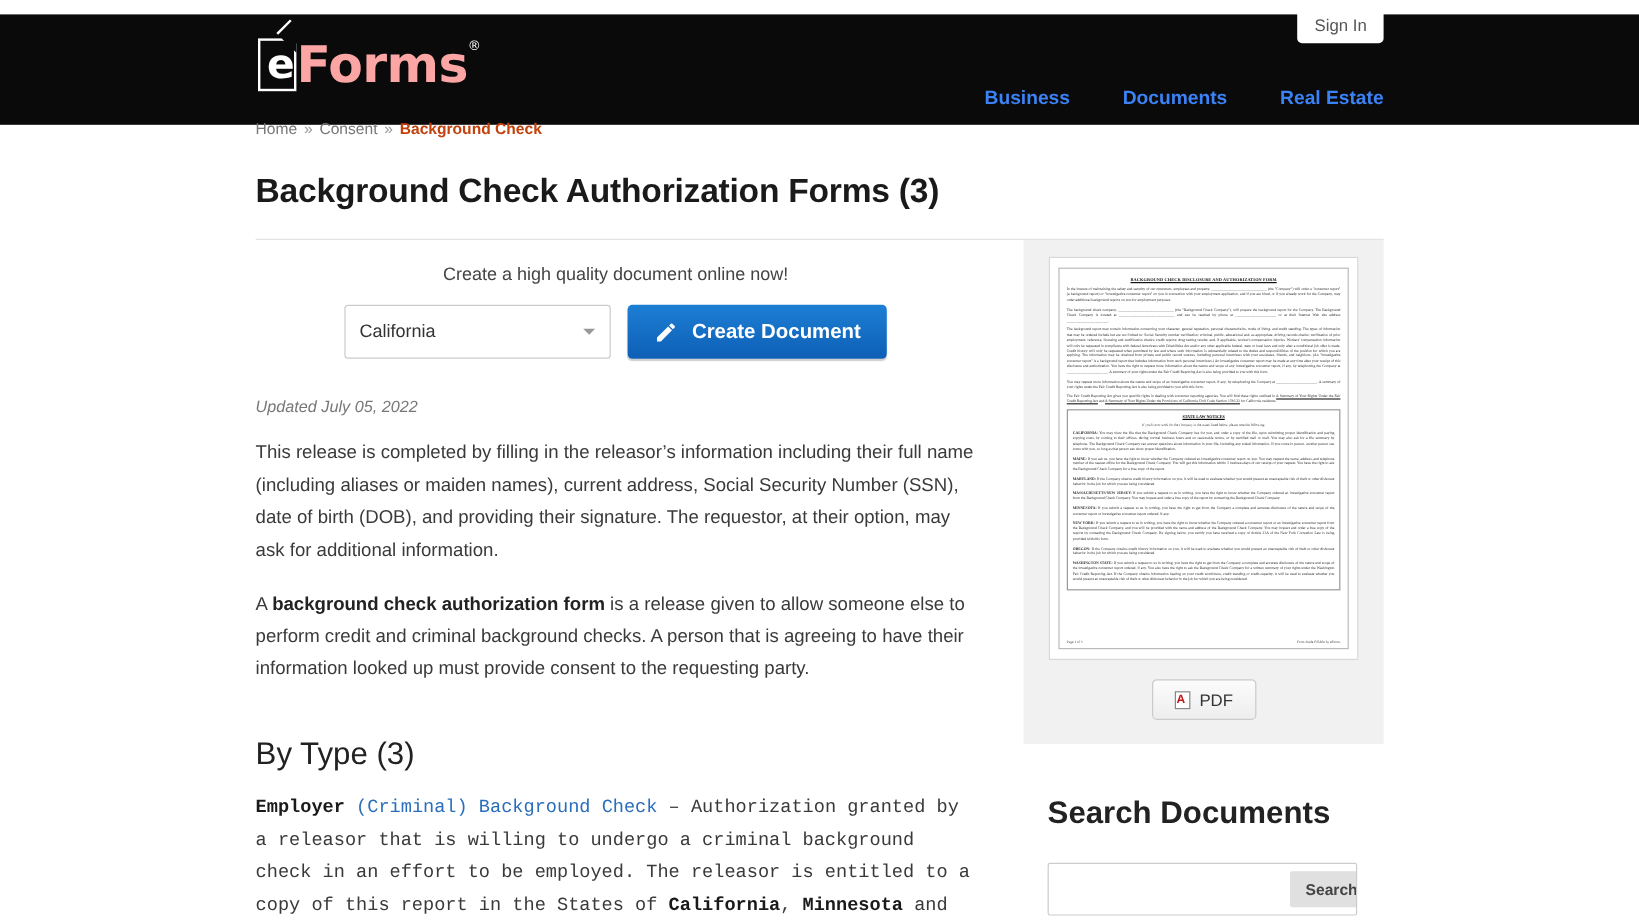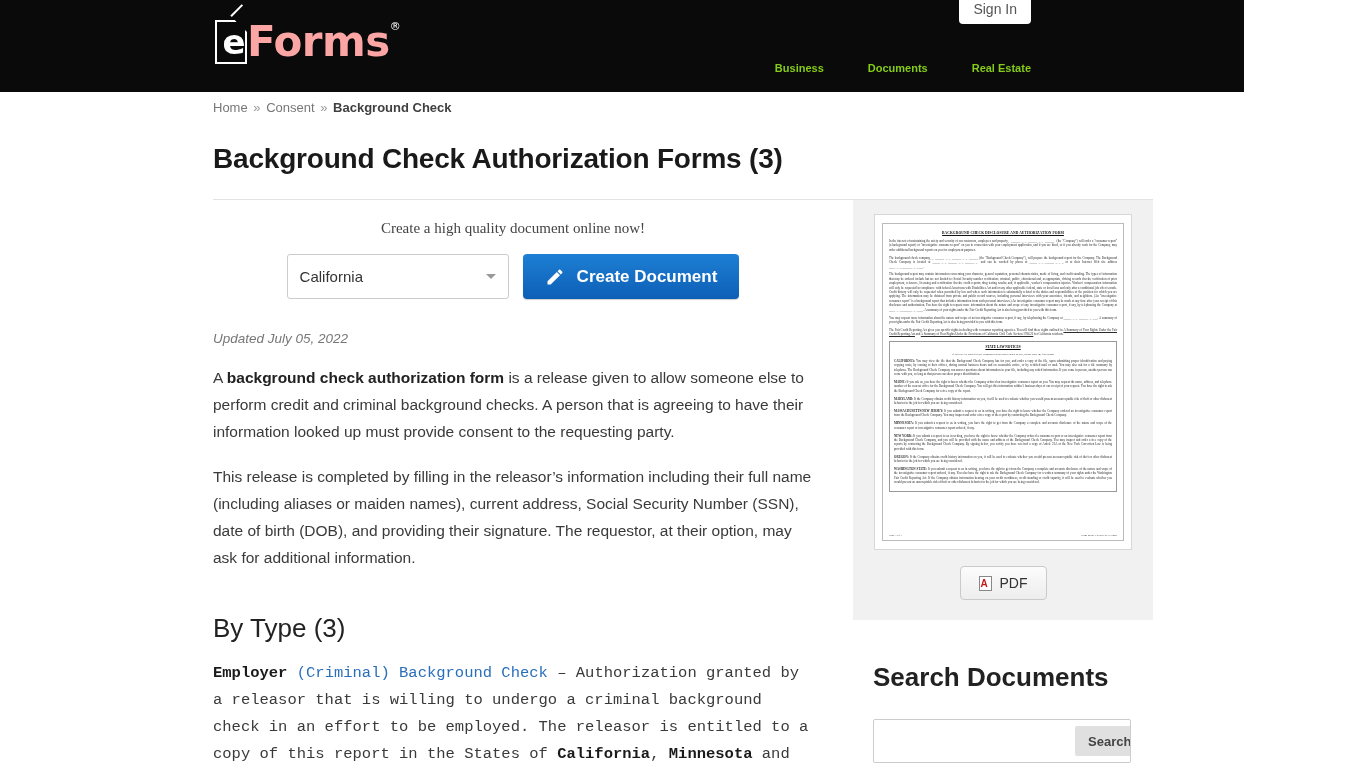--- a/index.html
+++ b/index.html
@@ -6,22 +6,22 @@
   html, body {
     margin: 0; padding: 0;
     width: 1366px; height: 768px;
     overflow: hidden;
     background: #ffffff;
     font-family: "Liberation Sans", sans-serif;
   }
 
   
   .header {
-    position: absolute; left: 0; top: 0;
-    width: 1244px; height: 92px;
+    position: absolute; left: 0; top: 12px;
+    width: 1366px; height: 92px;
     background: #0a0a0a;
   }
   .signin-btn {
     position: absolute; right: 213px; top: -10px;
     background: #ffffff;
     color: #555555;
     font-size: 14px;
     padding: 12px 14px 8px 14px;
     border: none;
     border-radius: 0 0 4px 4px;
@@ -79,22 +79,22 @@
     color: #ffffff;
     font-size: 11px;
     vertical-align: super;
     font-family: "DejaVu Sans", sans-serif;
   }
   .nav {
     position: absolute; right: 213px; top: 62px;
     display: flex; gap: 44px;
   }
   .nav a {
-    color: #84cc16;
-    font-size: 11px;
+    color: #3b82f6;
+    font-size: 16px;
     font-weight: bold;
     text-decoration: none;
     font-family: "Liberation Sans", sans-serif;
   }
 
   
   .page {
     position: absolute; left: 0; top: 92px;
     width: 1366px;
   }
@@ -105,21 +105,21 @@
   }
 
   .breadcrumb {
     font-size: 13px;
     color: #777777;
     padding-top: 8px;
     padding-left: 0px;
   }
   .breadcrumb a { color: #777777; text-decoration: none; }
   .breadcrumb .sep { color: #999999; margin: 0 2px; }
-  .breadcrumb .current { color: #404040; font-weight: bold; }
+  .breadcrumb .current { color: #c2410c; font-weight: bold; }
 
   h1.page-title {
     font-size: 28px;
     font-weight: bold;
     color: #1a1a1a;
     margin: 28px 0 0 0;
     letter-spacing: -0.2px;
     font-family: "Liberation Sans", sans-serif;
   }
   .title-rule {
@@ -135,21 +135,20 @@
 
   
   .cta {
     text-align: center;
     margin-top: 20px;
   }
   .cta-label {
     font-size: 15px;
     color: #444444;
     margin-bottom: 17px;
-    font-family: Liberation Serif, serif;
   }
   .cta-row {
     display: flex;
     justify-content: center;
     align-items: center;
     gap: 14px;
   }
   .state-select {
     width: 222px; height: 45px;
     border: 1px solid #cccccc;
@@ -395,23 +394,23 @@
               <svg width="20" height="20" viewBox="0 0 24 24">
                 <path d="M3 17.2V21h3.8L18 9.8 14.2 6 3 17.2zM20.7 7.1c.4-.4.4-1 0-1.4l-2.4-2.4c-.4-.4-1-.4-1.4 0l-1.8 1.8L18.9 8.9l1.8-1.8z" fill="#ffffff"></path>
               </svg>
               <span>Create Document</span>
             </button>
           </div>
         </div>
 
         <div class="updated">Updated July 05, 2022</div>
 
+        <p class="body">This release is completed by filling in the releasor’s information including their full name (including aliases or maiden names), current address, Social Security Number (SSN), date of birth (DOB), and providing their signature. The requestor, at their option, may ask for additional information.</p>
+
         <p class="body"><span>A </span><b>background check authorization form</b><span> is a release given to allow someone else to perform credit and criminal background checks. A person that is agreeing to have their information looked up must provide consent to the requesting party.</span></p>
-
-        <p class="body">This release is completed by filling in the releasor’s information including their full name (including aliases or maiden names), current address, Social Security Number (SSN), date of birth (DOB), and providing their signature. The requestor, at their option, may ask for additional information.</p>
 
         <h2 class="section">By Type (3)</h2>
 
         <p class="item"><a href="#"><b>Employer</b><span> (Criminal) Background Check</span></a><span> – </span><span>Authorization granted by a releasor that is willing to undergo a criminal background check in an effort to be employed. The releasor is entitled to a copy of this report in the States of </span><b>California</b><span>, </span><b>Minnesota</b><span> and </span><b>Oklahoma</b><span>.</span></p>
 
       </div>
 
       <div class="side-col">
         <div class="side-panel">
 

